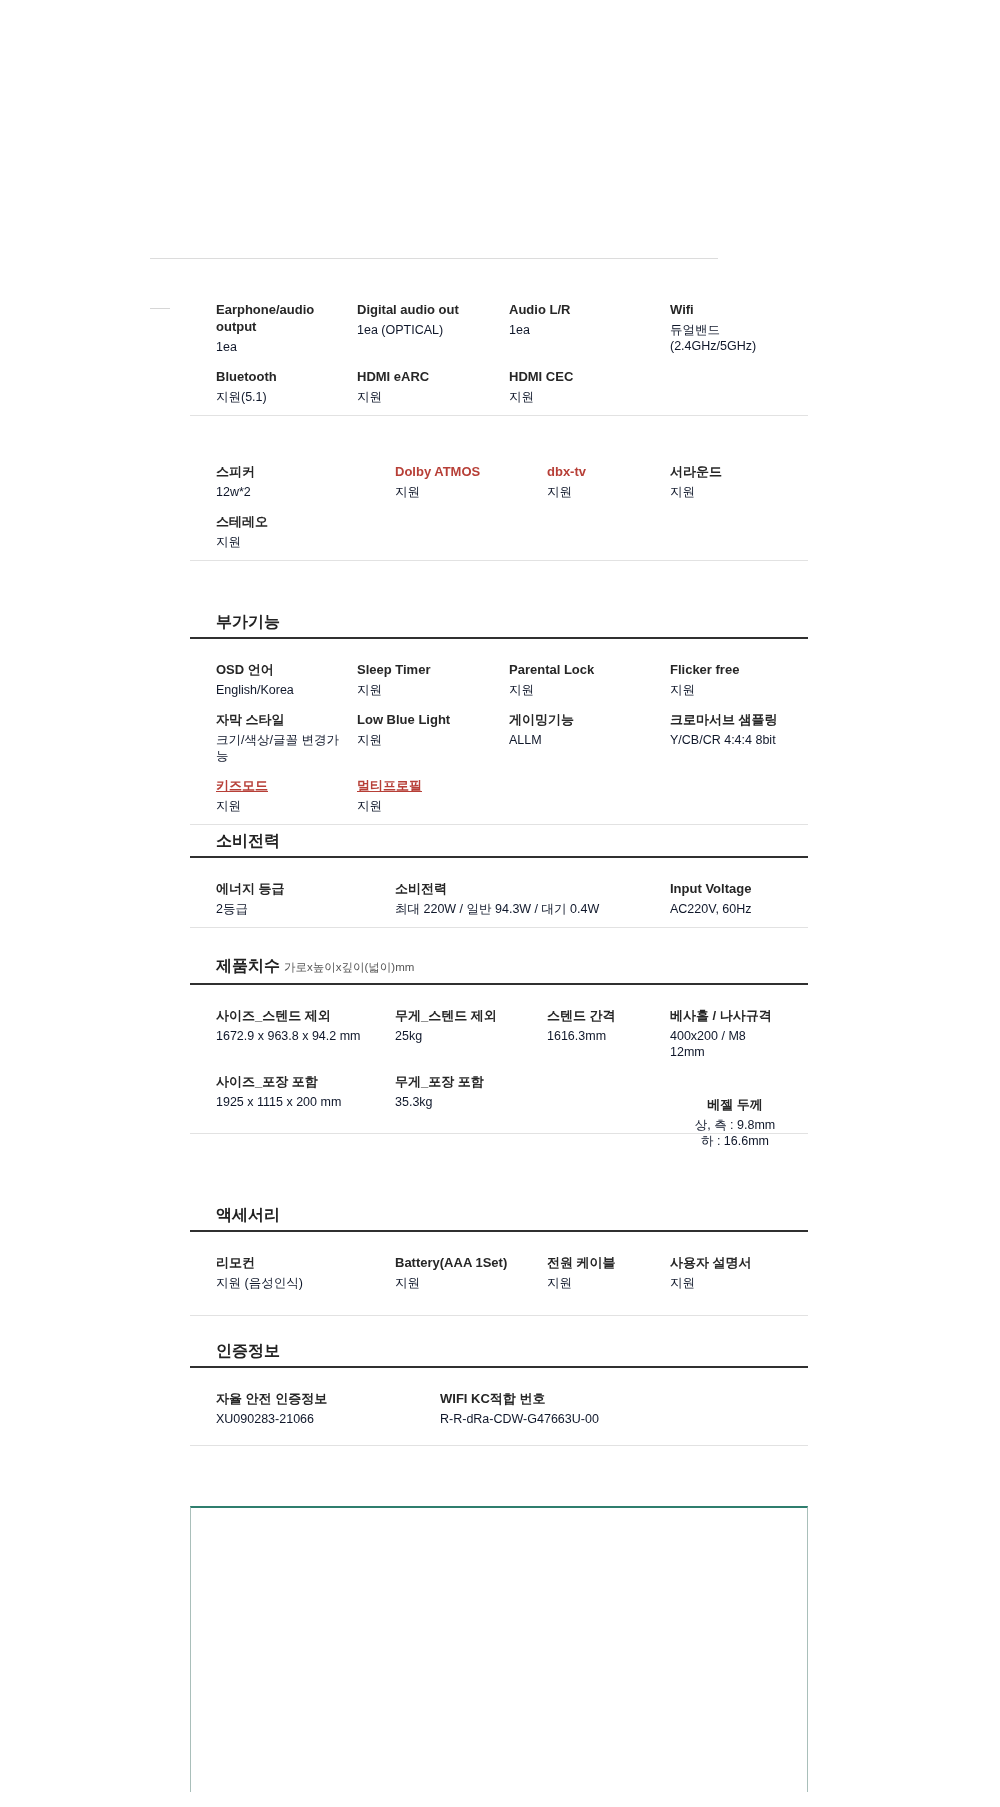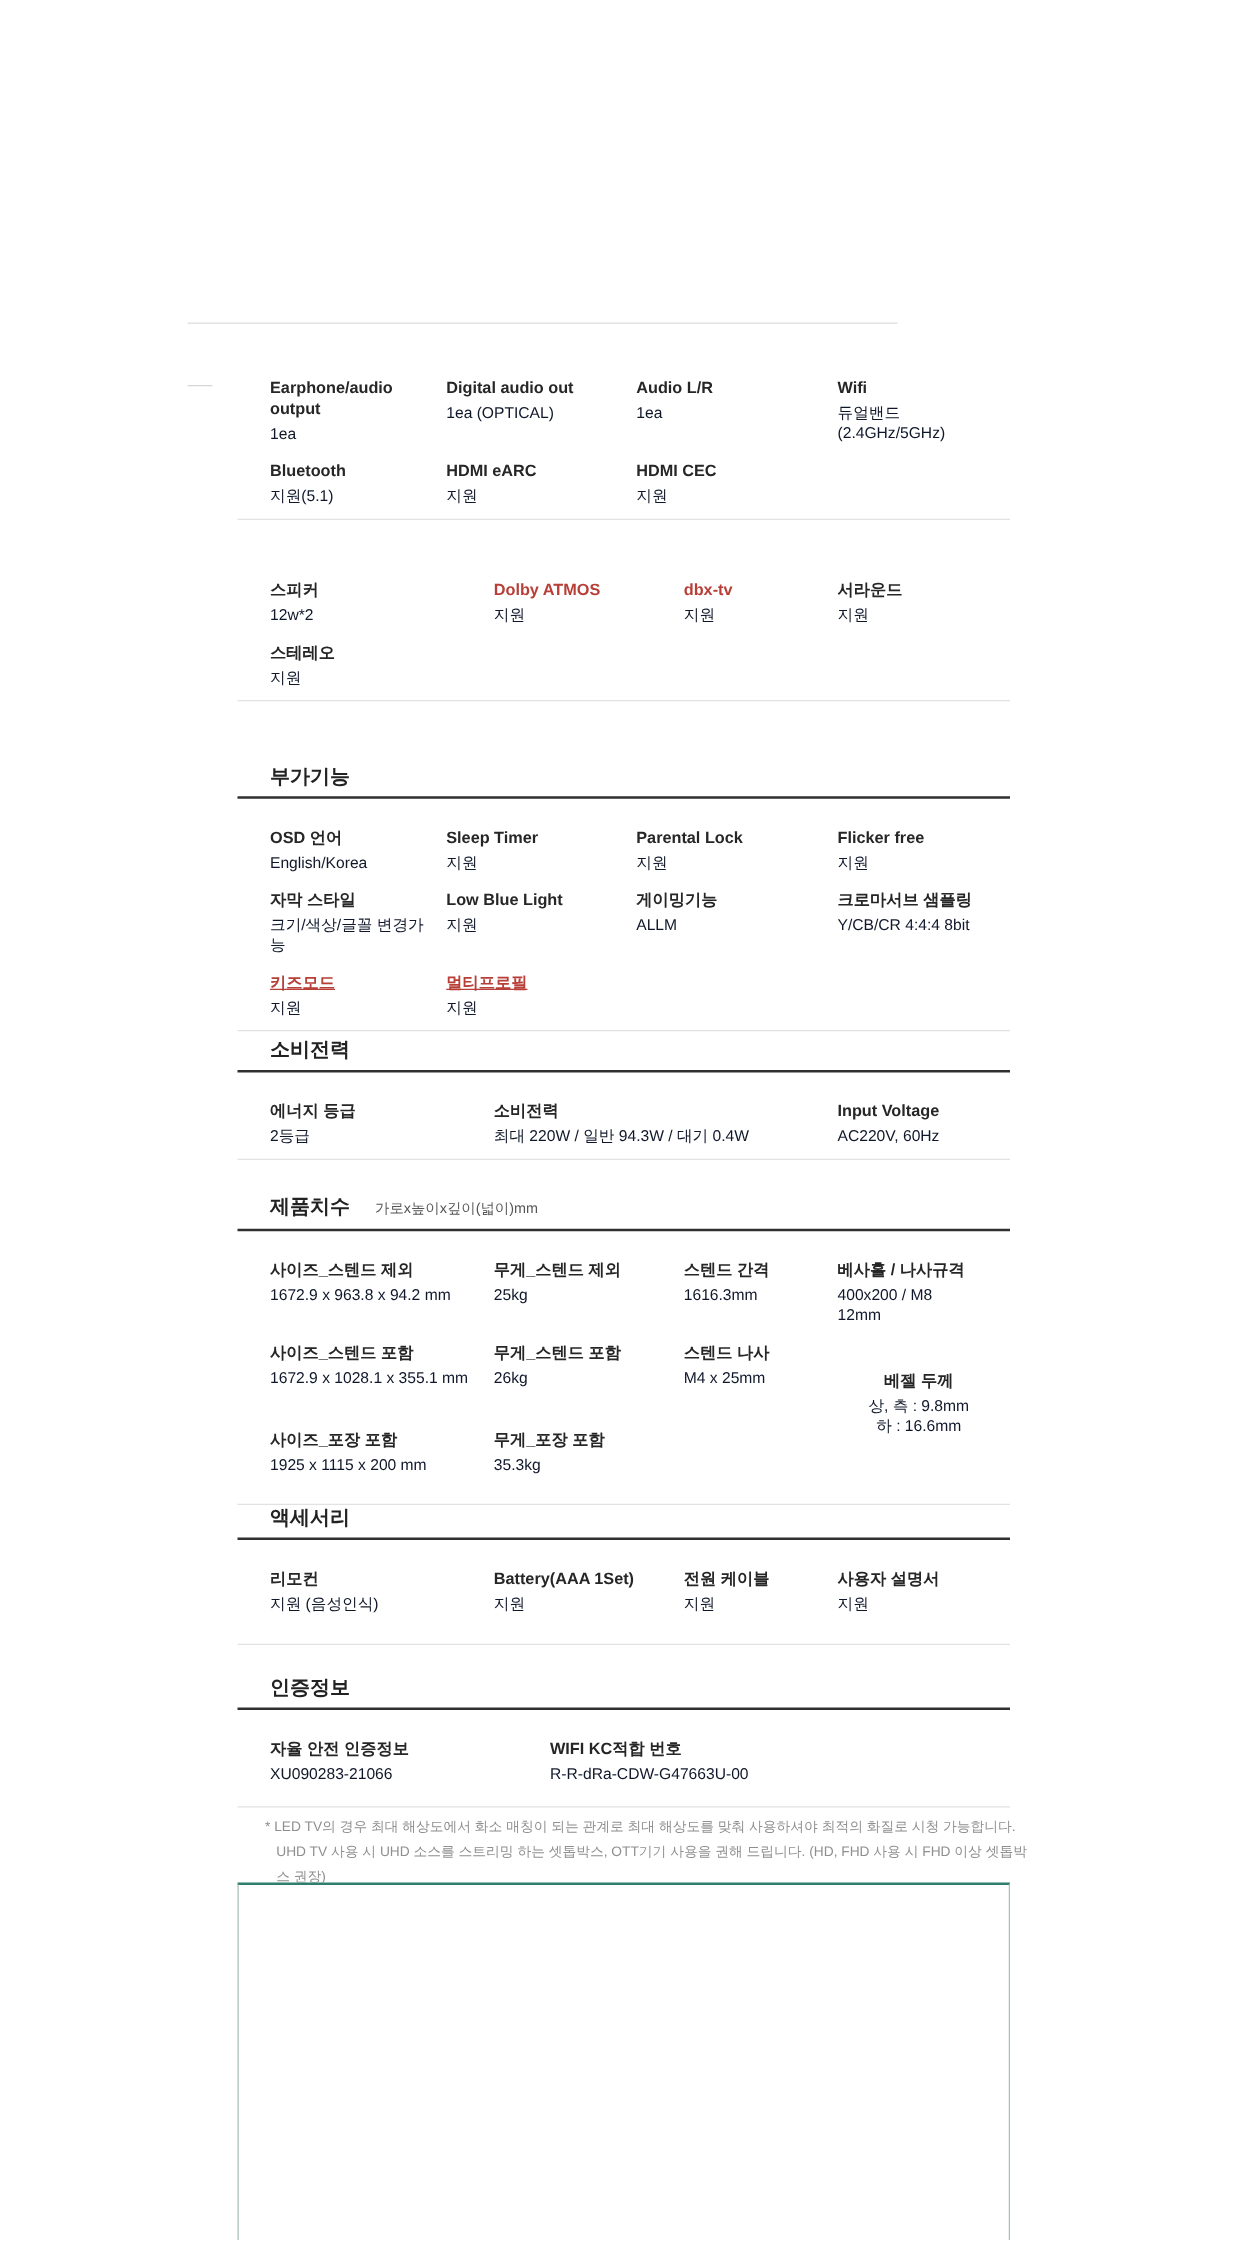--- a/index.html
+++ b/index.html
@@ -9,21 +9,21 @@
     -webkit-font-smoothing:antialiased;
   }
   .sheet{position:relative;width:1000px;height:1807px;overflow:hidden;background:#fff;padding-left:28px;}
   .topline{position:absolute;left:150px;top:258px;width:568px;height:1px;background:#dcdcdc;}
   .stubline{position:absolute;left:150px;top:308px;width:20px;height:1px;background:#d6d6d6;}
   .section{position:absolute;left:190px;width:618px;}
   .stitle{
     margin:0;font-size:16px;font-weight:bold;color:#222;
     padding:0 0 7px 26px;border-bottom:2px solid #303030;line-height:17px;
   }
-  .stitle .subtitle{font-size:11.5px;font-weight:normal;color:#555;margin-left:20px;}
+  .stitle .subtitle{font-size:11.5px;font-weight:normal;color:#555;margin-left:4px;}
   .sbody{padding:22px 0 10px 26px;border-bottom:1px solid #e2e2e2;position:relative;}
   .sbody.no-title{padding-top:42px;}
   .sbody.pb-lg{padding-bottom:24px;}
   .sbody.pb-md{padding-bottom:18px;}
   .row{display:grid;margin-bottom:13px;}
   .row:last-child{margin-bottom:0;}
   .grid-a{grid-template-columns:141px 152px 161px 1fr;}
   .grid-b{grid-template-columns:179px 152px 123px 1fr;}
   .grid-c{grid-template-columns:179px 275px 1fr;}
   .grid-e{grid-template-columns:224px 194px 1fr;}
@@ -206,34 +206,20 @@
         <div class="cell">
           <div class="label">스텐드 간격</div>
           <div class="value">1616.3mm</div>
         </div>
         <div class="cell">
           <div class="label">베사홀 / 나사규격</div>
           <div class="value">400x200 / M8</div>
           <div class="value">12mm</div>
         </div>
       </div>
-      <div class="row grid-b mb-xl">
-        <div class="cell">
-          <div class="label">사이즈_스텐드 포함</div>
-          <div class="value">1672.9 x 1028.1 x 355.1 mm</div>
-        </div>
-        <div class="cell">
-          <div class="label">무게_스텐드 포함</div>
-          <div class="value">26kg</div>
-        </div>
-        <div class="cell">
-          <div class="label">스텐드 나사</div>
-          <div class="value">M4 x 25mm</div>
-        </div>
-      </div>
       <div class="row grid-b">
         <div class="cell">
           <div class="label">사이즈_포장 포함</div>
           <div class="value">1925 x 1115 x 200 mm</div>
         </div>
         <div class="cell">
           <div class="label">무게_포장 포함</div>
           <div class="value">35.3kg</div>
         </div>
       </div>
@@ -278,20 +264,16 @@
           <div class="value">XU090283-21066</div>
         </div>
         <div class="cell">
           <div class="label">WIFI KC적합 번호</div>
           <div class="value">R-R-dRa-CDW-G47663U-00</div>
         </div>
       </div>
     </div>
   </div>
 
-  <div class="footnote">
-    <div class="fn1">* LED TV의 경우 최대 해상도에서 화소 매칭이 되는 관계로 최대 해상도를 맞춰 사용하셔야 최적의 화질로 시청 가능합니다.</div>
-    <div class="fn2">UHD TV 사용 시 UHD 소스를 스트리밍 하는 셋톱박스, OTT기기 사용을 권해 드립니다. (HD, FHD 사용 시 FHD 이상 셋톱박스 권장)</div>
-  </div>
 
   <div class="bottom-box"></div>
 
 </div>
 
 </body></html>

